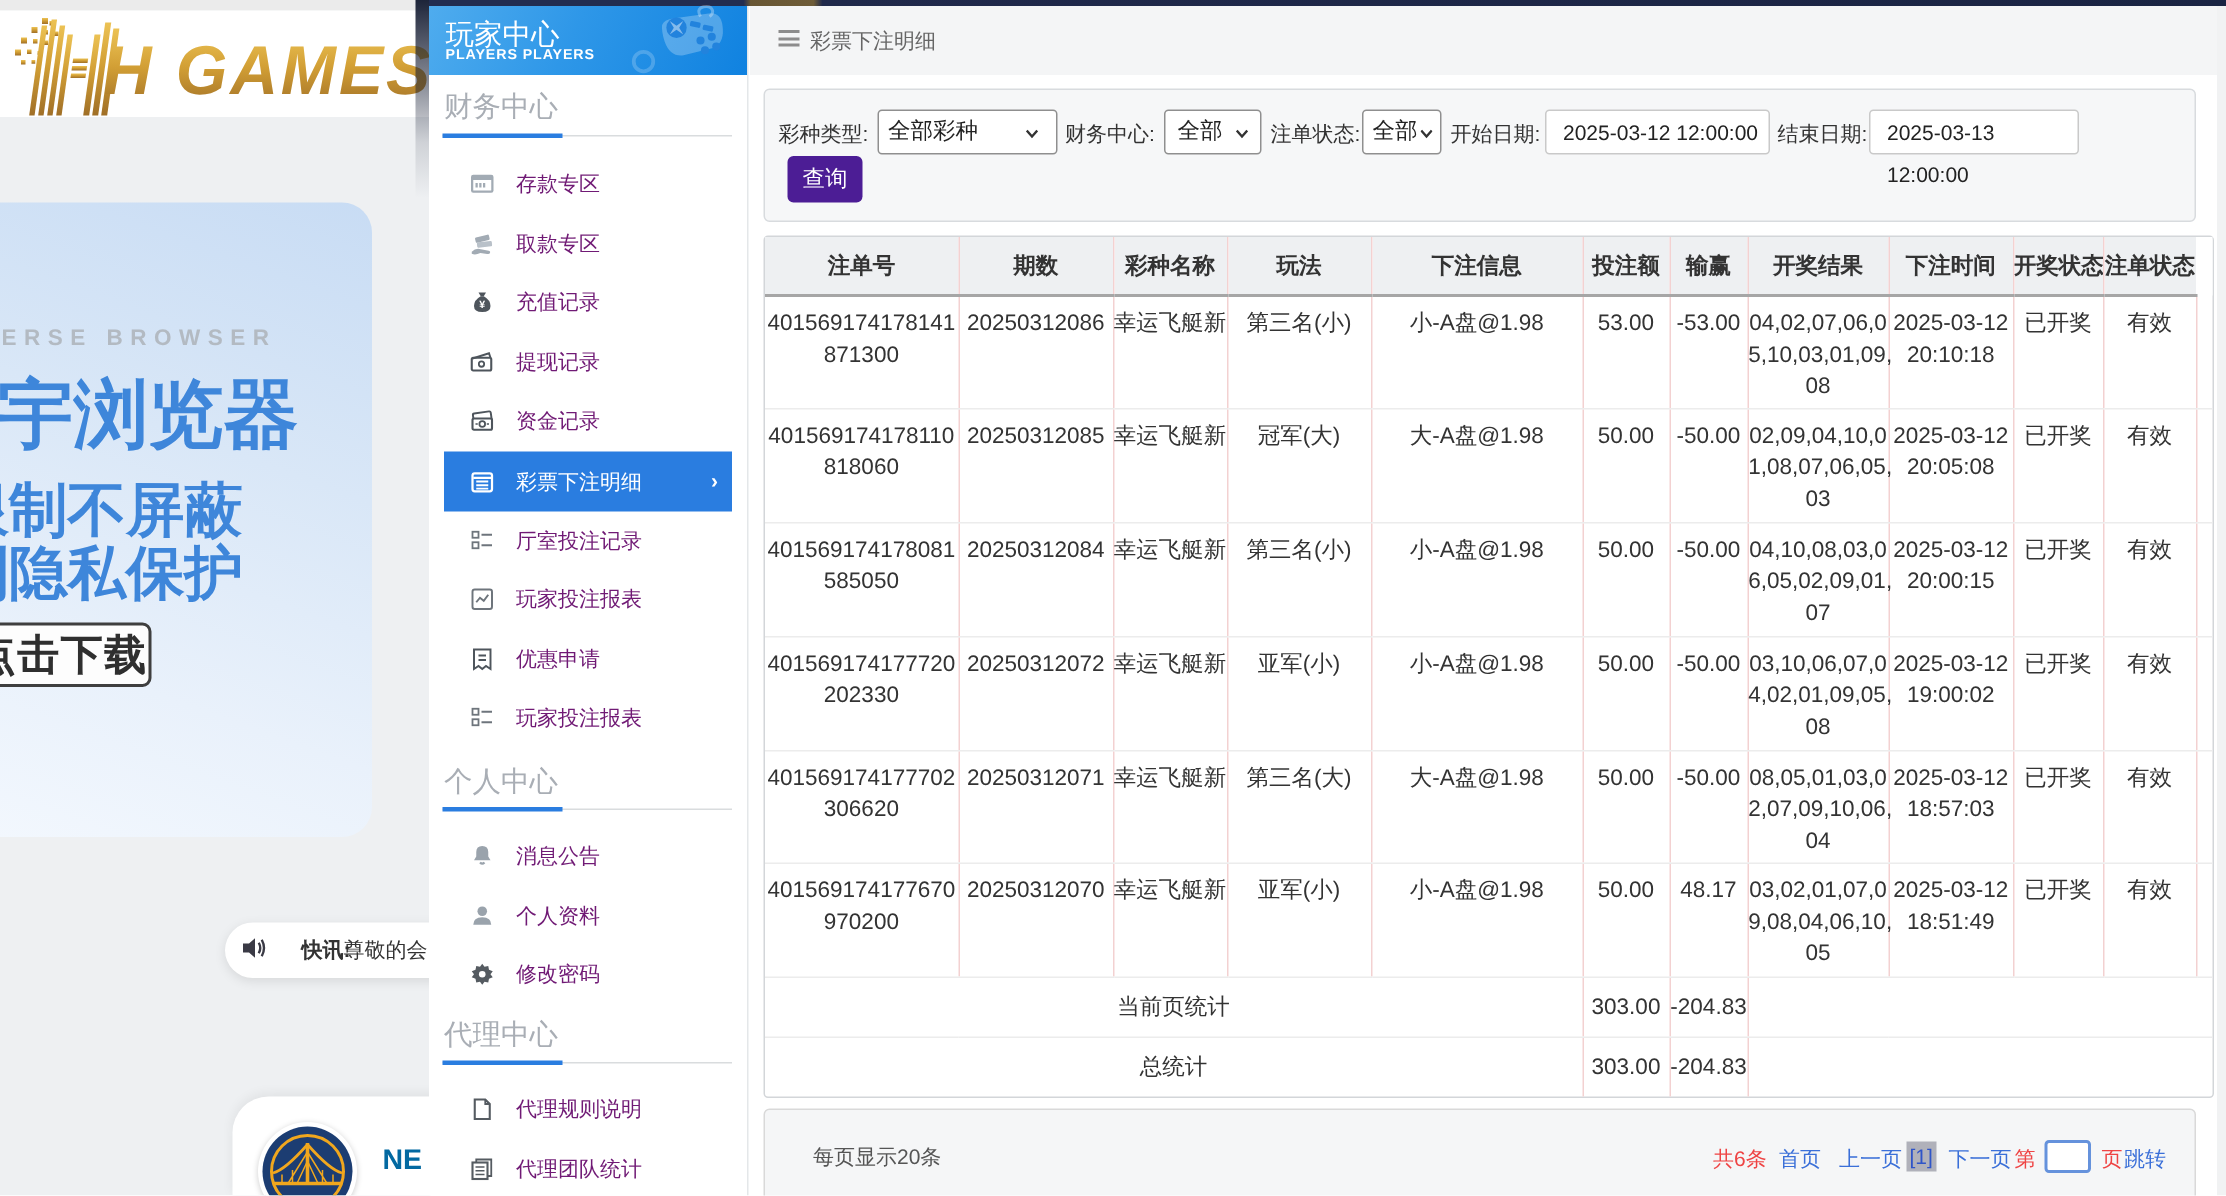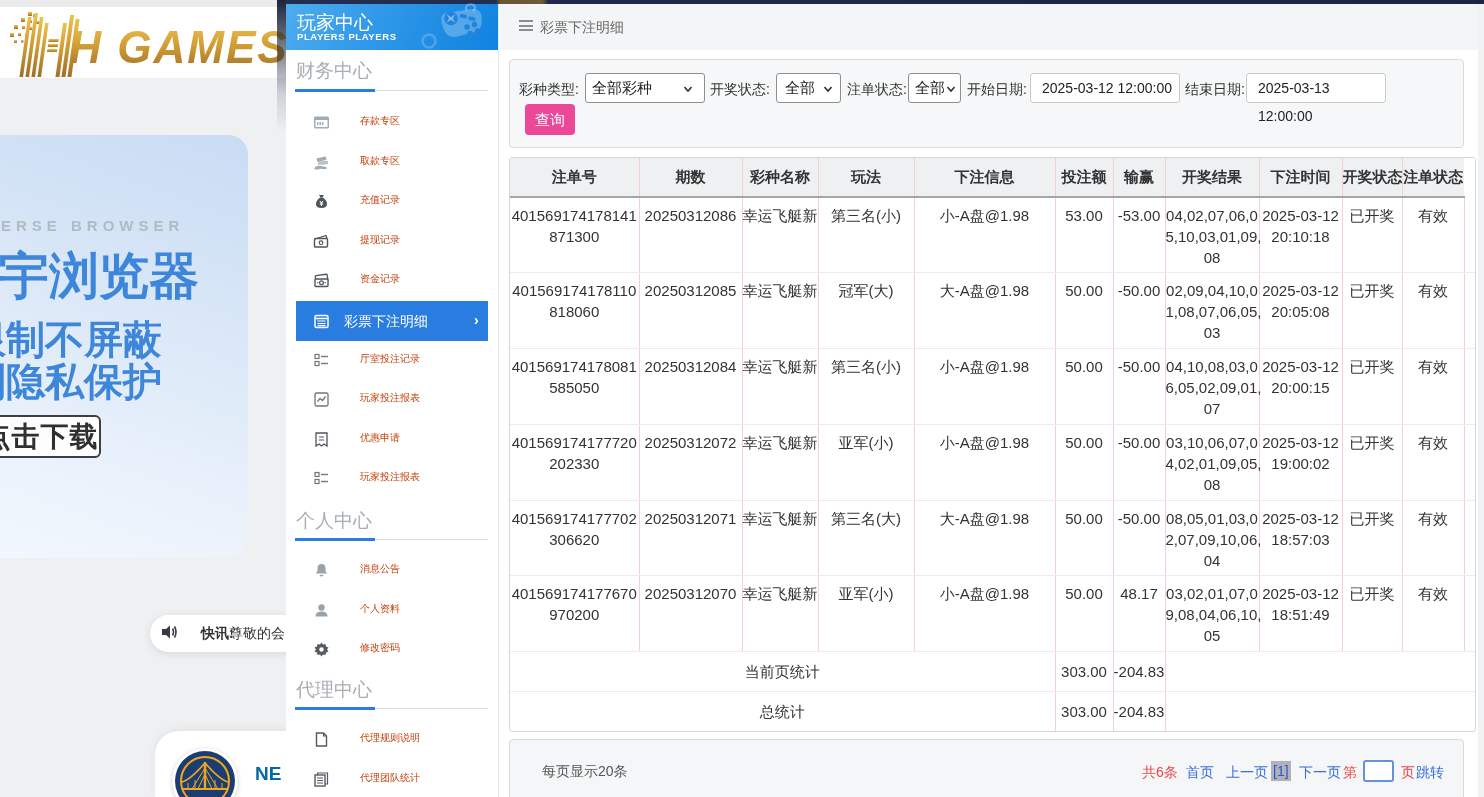--- a/index.html
+++ b/index.html
@@ -38,38 +38,38 @@
 #sidebar { left:286px; top:3.5px; width:213px; height:793.5px; background:#fff; border-right:1px solid #e4e7e9; }
 #sb-head { left:286px; top:3.5px; width:212px; height:46.5px; overflow:hidden;
   background:linear-gradient(115deg,#4facee 0%, #2e97e8 45%, #1082e0 100%); }
 #sb-title { left:297px; top:10px; font-size:19px; color:#fff; }
 #sb-sub { left:297px; top:31px; font-size:9.5px; font-weight:bold; letter-spacing:0.6px; color:#fff; }
 .sec-head { left:296px; width:192px; font-size:19px; color:#a9aeb5; }
 .sec-line { left:295px; width:193px; height:1px; background:#d9dcde; }
 .sec-line-blue { left:295px; width:80px; height:3px; background:#2a7de0; }
 .mi { left:286px; width:213px; height:39.6px; }
 .mi .ic { position:absolute; left:27px; top:11px; width:17px; height:17px; }
-.mi .lb { position:absolute; left:58px; top:11px; font-size:10px; color:#c2410c;margin-left:16px; }
+.mi .lb { position:absolute; left:58px; top:11px; font-size:14px; color:#701a75; }
 #mi-active { left:296px; top:301.3px; width:192px; height:40px; background:#2a7de0; }
 #mi-active .ic { position:absolute; left:17px; top:12px; width:17px; height:17px; }
 #mi-active .lb { position:absolute; left:48px; top:12px; font-size:14px; color:#fff; }
 #mi-active .ar { position:absolute; left:178px; top:11px; font-size:14px; color:#fff; font-weight:bold; }
 
 #content { left:500px; top:3.5px; width:984px; height:793.5px; background:#fff; }
 #topbar { left:500px; top:3.5px; width:984px; height:46.5px; background:#f4f5f6; }
 #hamburger { left:519px; top:20px; width:14px; height:11px; }
 #hamburger div { height:2px; background:#8c8c8c; margin-bottom:2.6px; }
 #pg-title { left:540px; top:19px; font-size:14px; color:#666; }
 #scrollstrip { left:1478px; top:3.5px; width:6px; height:793.5px; background:#f1f2f3; }
 #filterbox { left:509px; top:59px; width:955px; height:89px; background:#f6f7f8; border:1px solid #d8dbde; border-radius:4px; }
 .flabel { top:81px; font-size:14px; color:#333; }
 .fsel { top:73px; height:30px; background:#fff; border:1px solid #8f8f8f; border-radius:3px; font-size:15px; color:#222; line-height:28px; }
 .fsel .chev { position:absolute; top:11px; width:8px; height:8px; }
 .finput { top:73px; height:30px; background:#fff; border:1px solid #c9c9c9; border-radius:3px; font-size:14px; color:#222; line-height:28px; padding-left:11px; }
-#qbtn { left:525px; top:104px; width:50px; height:31px; background:#ec4899; border-radius:4px;
+#qbtn { left:525px; top:104px; width:50px; height:31px; background:#4c1d95; border-radius:4px;
   color:#fff; font-size:15px; text-align:center; line-height:31px; }
 
 #tblwrap { left:509px; top:157px; width:967px; border:1px solid #d3d6d9; border-radius:3px; }
 table { border-collapse:collapse; width:965px; table-layout:fixed; }
 th { background:#eef0f2; font-size:15px; font-weight:bold; color:#333; height:39px; white-space:nowrap; overflow:hidden;
   border-left:1px solid #f3d1d1; border-bottom:2px solid #a6a6a6; padding:0; }
 th:first-child { border-left:none; }
 th.sp { background:#fff; border:none; }
 td { font-size:15px; color:#333; text-align:center; vertical-align:top; padding:7px 0 0 0; line-height:21px;
   border-left:1px solid #f3d1d1; border-bottom:1px solid #ececec; height:75.8px; }
@@ -326,21 +326,21 @@
   </div>
 <div class="abs" id="pg-title">彩票下注明细</div>
 <div class="abs" id="scrollstrip"></div>
 
 <div class="abs" id="filterbox"></div>
 <div class="abs flabel" style="left:519px">彩种类型:</div>
 <div class="abs fsel" style="left:585px;width:120px;padding-left:6px">全部彩种
   <svg class="chev" style="left:98px" viewBox="0 0 8 8">
       <path d="M0.5 2 L4 6 L7.5 2" stroke="#333" stroke-width="1.6" fill="none"></path>
     </svg></div>
-<div class="abs flabel" style="left:710px">开奖状态:</div>
+<div class="abs flabel" style="left:710px">财务中心:</div>
 <div class="abs fsel" style="left:776px;width:65px;padding-left:8px">全部
   <svg class="chev" style="left:47px" viewBox="0 0 8 8">
       <path d="M0.5 2 L4 6 L7.5 2" stroke="#333" stroke-width="1.6" fill="none"></path>
     </svg></div>
 <div class="abs flabel" style="left:847px">注单状态:</div>
 <div class="abs fsel" style="left:908px;width:53px;padding-left:6px">全部
   <svg class="chev" style="left:38px" viewBox="0 0 8 8">
       <path d="M0.5 2 L4 6 L7.5 2" stroke="#333" stroke-width="1.6" fill="none"></path>
     </svg></div>
 <div class="abs flabel" style="left:967px">开始日期:</div>

